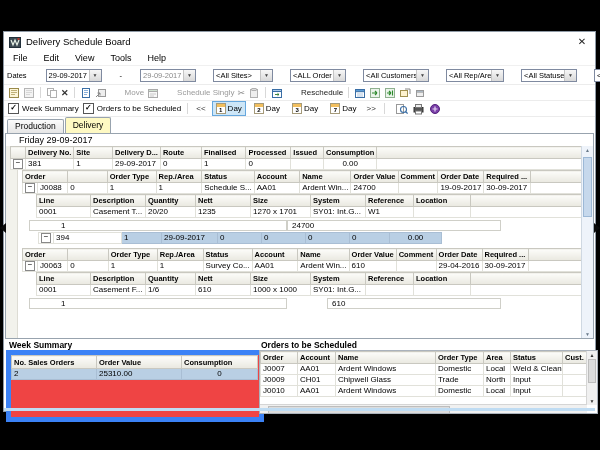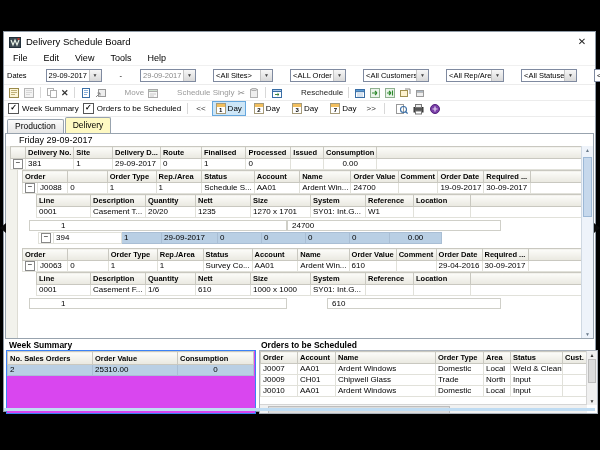--- a/index.html
+++ b/index.html
@@ -67,21 +67,21 @@
   .sel{background:#b9cfe4 !important}
   .g td.sel{border-color:#a9bed4}
   .vscroll{position:absolute;right:0;top:12px;bottom:0;width:11px;background:#eef3fa;border-left:1px solid #cfd8e2}
   .vthumb{position:absolute;left:1px;right:1px;top:11px;height:58px;background:#c6d8ec;border:1px solid #9cb8d6}
   .sarrow{position:absolute;left:0;right:0;font-size:5px;text-align:center;color:#6a7population:#6a7a8a;color:#6a7a8a}
   
   .bottom{position:relative;height:76px}
   .ptitle{position:absolute;font-size:8.5px;font-weight:bold}
   .wst{left:5px;top:1px}
   .ost{left:257px;top:1px}
-  .wsbox{position:absolute;left:2px;top:11px;width:248px;height:62px;border:1px solid #3b82f6;background:#d946ef;overflow:hidden}
+  .wsbox{position:absolute;left:2px;top:11px;width:248px;height:62px;border:5px solid #3b82f6;background:#ef4444;overflow:hidden}
   .osbox{position:absolute;left:255px;top:11px;width:337px;height:62px;border:1px solid #aab2bc;background:#fff;overflow:hidden}
   .hscroll{position:absolute;left:0;right:10px;bottom:0;height:8px;background:#f0f0f0;border-top:1px solid #d5d5d5}
   .hthumb{position:absolute;left:8px;top:1px;width:180px;height:6px;background:#dcdcdc;border:1px solid #bdbdbd}
   .hsa{position:absolute;top:0;font-size:5px;line-height:8px;color:#333;width:8px;text-align:center}
   .osv{position:absolute;right:0;top:0;bottom:8px;width:10px;background:#f0f0f0;border-left:1px solid #d5d5d5}
   .osv .up{position:absolute;top:1px;left:0;right:0;font-size:5px;text-align:center;color:#333}
   .osv .dn{position:absolute;bottom:1px;left:0;right:0;font-size:5px;text-align:center;color:#333}
   .osv .th{position:absolute;left:1px;right:1px;top:8px;height:22px;background:#dcdcdc;border:1px solid #bdbdbd}
   .edge{position:absolute;left:0;right:0;bottom:0;height:3px;background:#bfdcf3}
   .tri{position:absolute;width:0;height:0;border-top:5px solid transparent;border-bottom:5px solid transparent}

